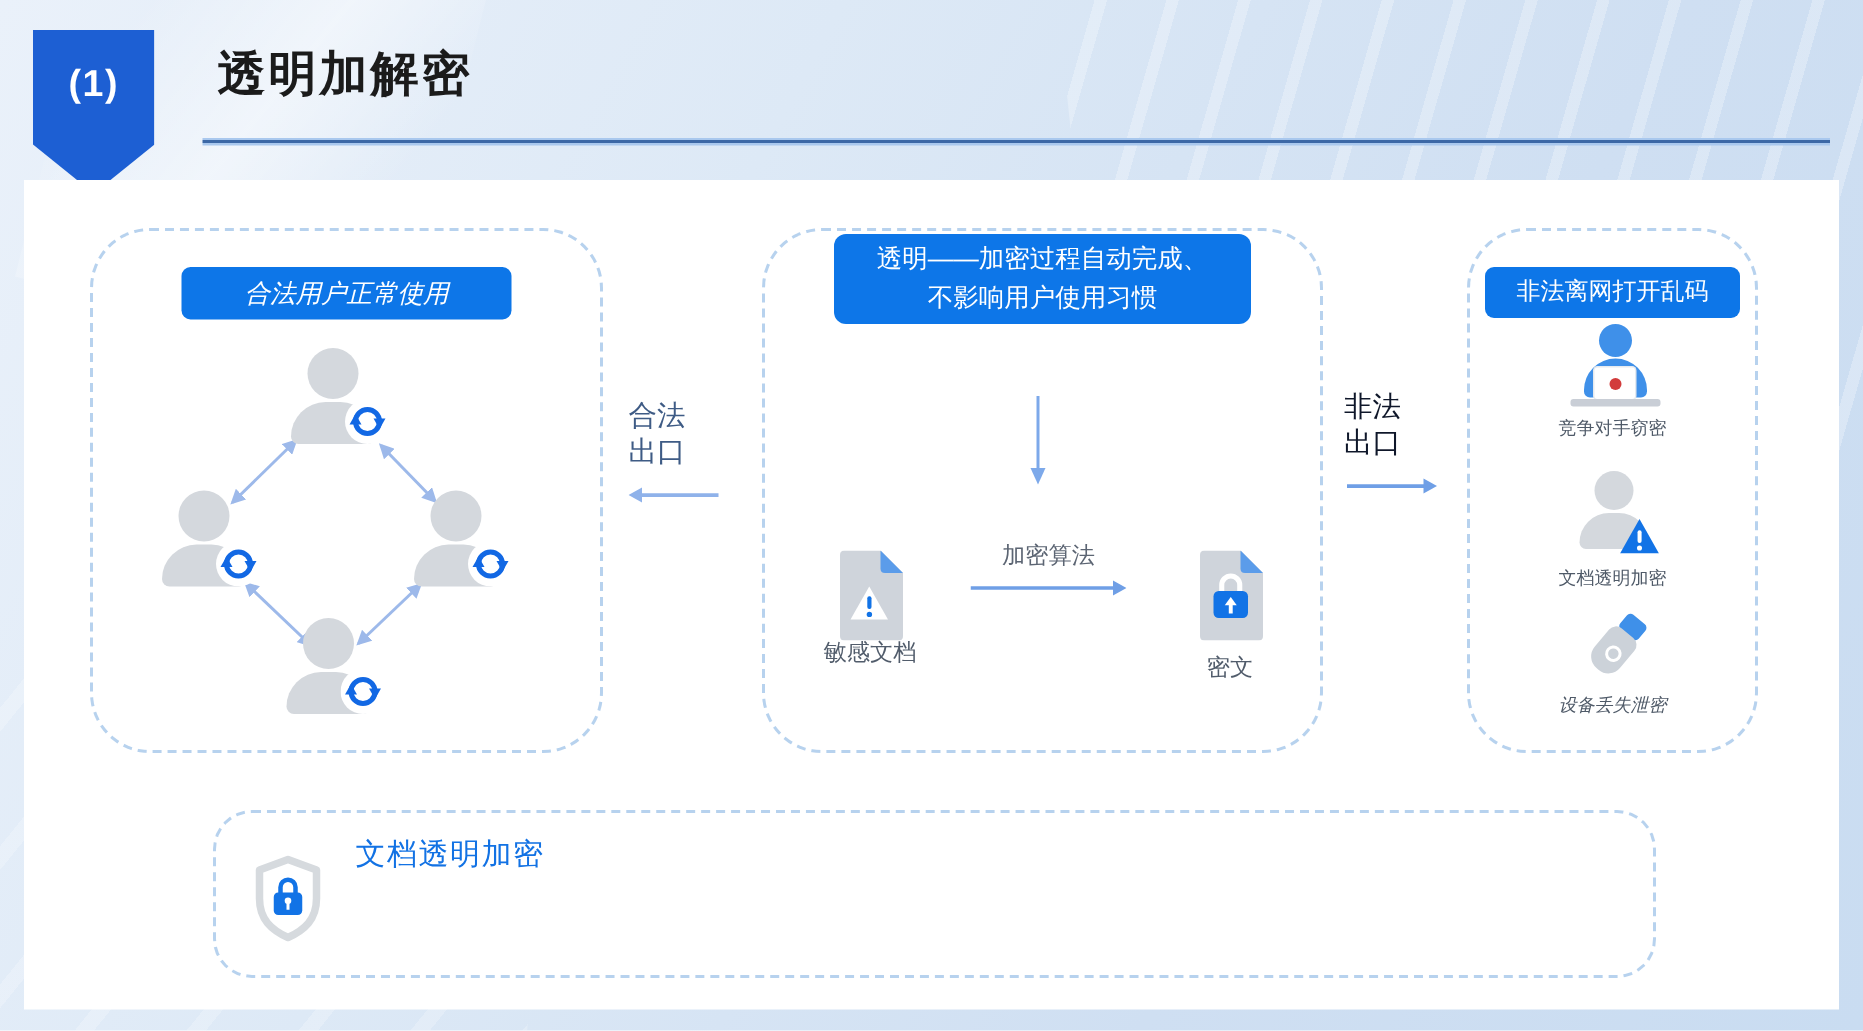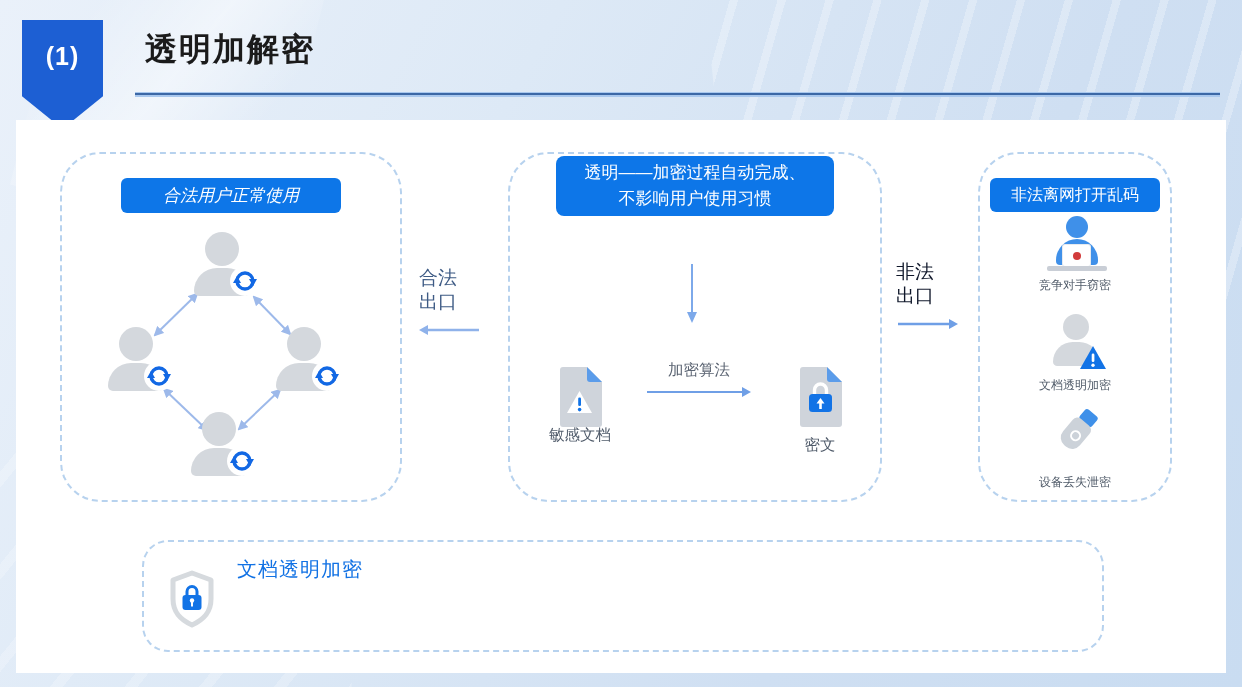--- a/index.html
+++ b/index.html
@@ -243,21 +243,21 @@
   </div>
   <div class="threat-caption" style="top:223px;">文档透明加密</div>
 
   <div class="usb">
     <div class="rot">
       <div class="cap"></div>
       <div class="bod"></div>
       <div class="mark"></div>
     </div>
   </div>
-  <div class="threat-caption" style="top:320px;">设备丢失泄密</div>
+  <div class="threat-caption" style="top:308px;font-style:italic;">设备丢失泄密</div>
 </div>
 
 <div class="dash-box box-bottom">
   <svg class="shield" width="48" height="58" viewBox="0 0 48 58">
     <path d="M24 3 L43 10 V29 C43 43 35 50 24 55 C13 50 5 43 5 29 V10 Z" fill="#ffffff" stroke="#d6dade" stroke-width="5" stroke-linejoin="round"></path>
     <path d="M19 26 v-4.5 a5 5 0 0 1 10 0 V26" stroke="#1273e6" stroke-width="3" fill="none"></path>
     <rect x="14.5" y="25" width="19" height="15" rx="3" fill="#1273e6"></rect>
     <circle cx="24" cy="30.5" r="2.2" fill="#ffffff"></circle>
     <rect x="23" y="31.5" width="2" height="5" fill="#ffffff"></rect>
   </svg>

